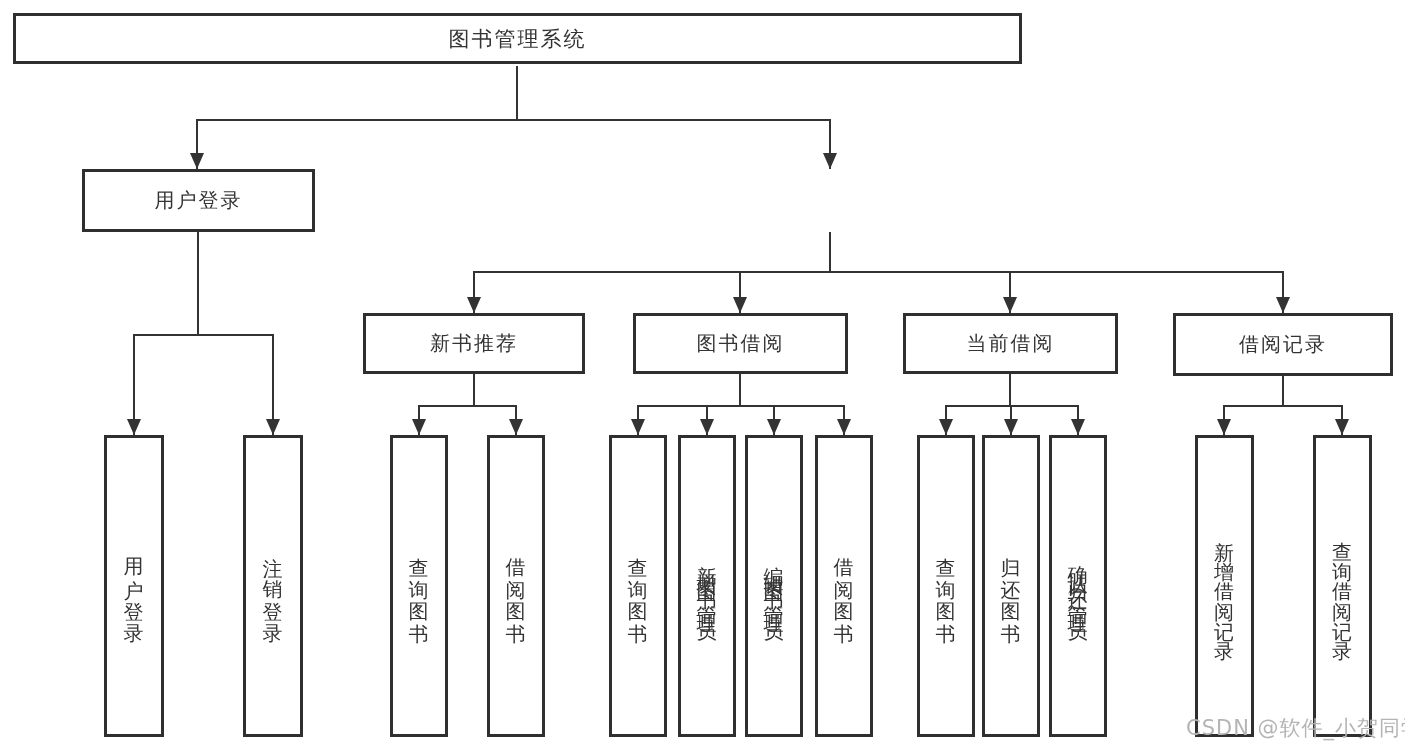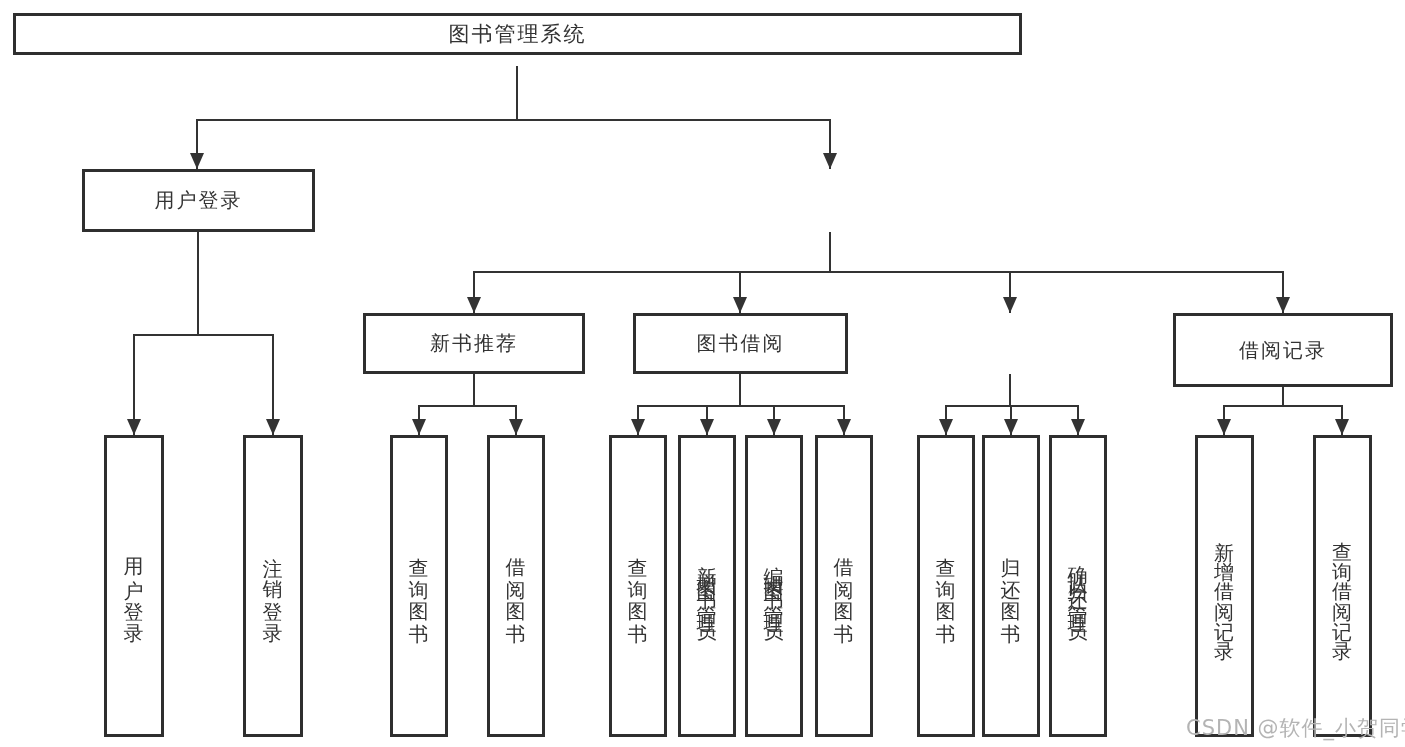--- a/index.html
+++ b/index.html
@@ -31,21 +31,21 @@
   .watermark{
     position:absolute;left:1186px;top:714px;font-size:21px;z-index:5;
     color:var(--watermark,#b4b4b4);letter-spacing:1px;white-space:nowrap;
   }
 </style>
 </head>
 <body>
 
 <div class="canvas">
 
-  <div class="box root-box" style="left:13px;top:13px;width:1009px;height:42px;">
+  <div class="box root-box" style="left:13px;top:13px;width:1009px;height:51px;">
     <span>图书管理系统</span>
   </div>
 
   <div class="vline" style="left:516px;top:66px;height:54px;"></div>
   <div class="hline" style="left:196px;top:119px;width:635px;"></div>
   <div class="vline" style="left:196px;top:119px;height:50px;"></div>
   <div class="vline" style="left:829px;top:119px;height:50px;"></div>
   <div class="arrow" style="left:190px;top:153px;"></div>
   <div class="arrow" style="left:823px;top:153px;"></div>
 
@@ -70,21 +70,24 @@
   <div class="arrow" style="left:733px;top:297px;"></div>
   <div class="arrow" style="left:1003px;top:297px;"></div>
   <div class="arrow" style="left:1276px;top:297px;"></div>
 
   <div class="box" style="left:633px;top:313px;width:215px;height:61px;">
     <span>图书借阅</span>
   </div>
   <div class="box" style="left:363px;top:313px;width:222px;height:61px;">
     <span>新书推荐</span>
   </div>
-  <div class="box" style="left:1173px;top:313px;width:220px;height:74px;">
+  <div class="box" style="left:903px;top:313px;width:215px;height:61px;">
+    <span>当前借阅</span>
+  </div>
+  <div class="box" style="left:1173px;top:313px;width:220px;height:63px;">
     <span>借阅记录</span>
   </div>
 
   <div class="vline" style="left:473px;top:374px;height:32px;"></div>
   <div class="hline" style="left:418px;top:405px;width:98px;"></div>
   <div class="vline" style="left:418px;top:405px;height:30px;"></div>
   <div class="vline" style="left:515px;top:405px;height:30px;"></div>
   <div class="arrow" style="left:412px;top:419px;"></div>
   <div class="arrow" style="left:509px;top:419px;"></div>
 

